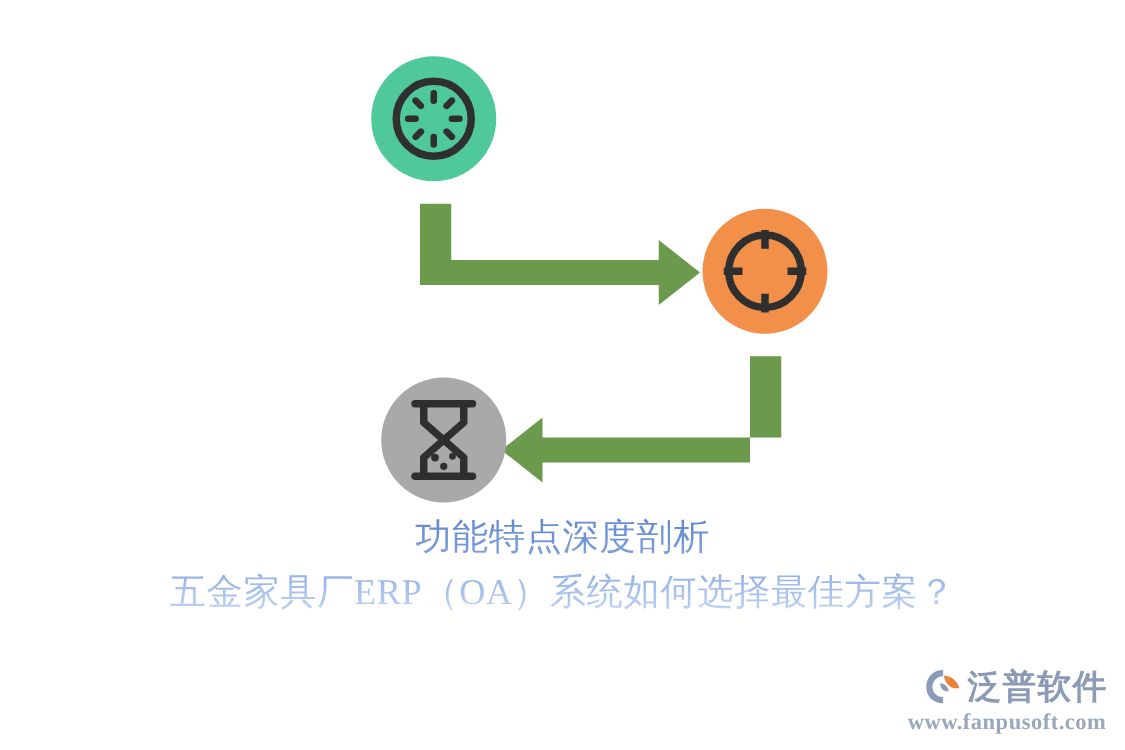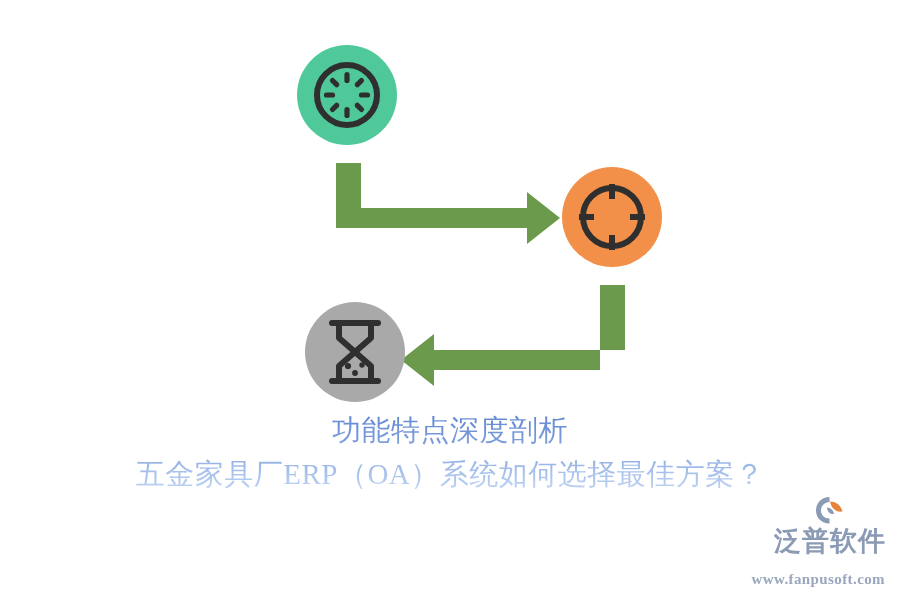--- a/index.html
+++ b/index.html
@@ -85,37 +85,36 @@
     right: 14px;
     bottom: 12px;
     display: flex;
     flex-direction: column;
     align-items: flex-end;
   }
   #wm-row {
     display: flex;
     align-items: center;
     gap: 3px;
-    flex-direction: column;
   }
   #wm-name {
     font-family: "Liberation Serif", "DejaVu Serif", serif;
     font-size: 27px;
     font-weight: 700;
     color: #8C9BB5;
     letter-spacing: 1px;
     line-height: 1;
   }
   #wm-url {
     font-family: "Liberation Serif", "DejaVu Serif", serif;
-    font-size: 15px;
+    font-size: 18px;
     font-weight: 700;
     color: #9AA7BD;
     letter-spacing: 0.4px;
-    margin-top: 16px;
+    margin-top: 3px;
     margin-right: 1px;
   }
 </style>
 </head>
 <body>
 
 <div id="canvas">
 
   <svg class="arrow-layer" viewBox="0 0 900 600" width="900" height="600" aria-hidden="true">
 

